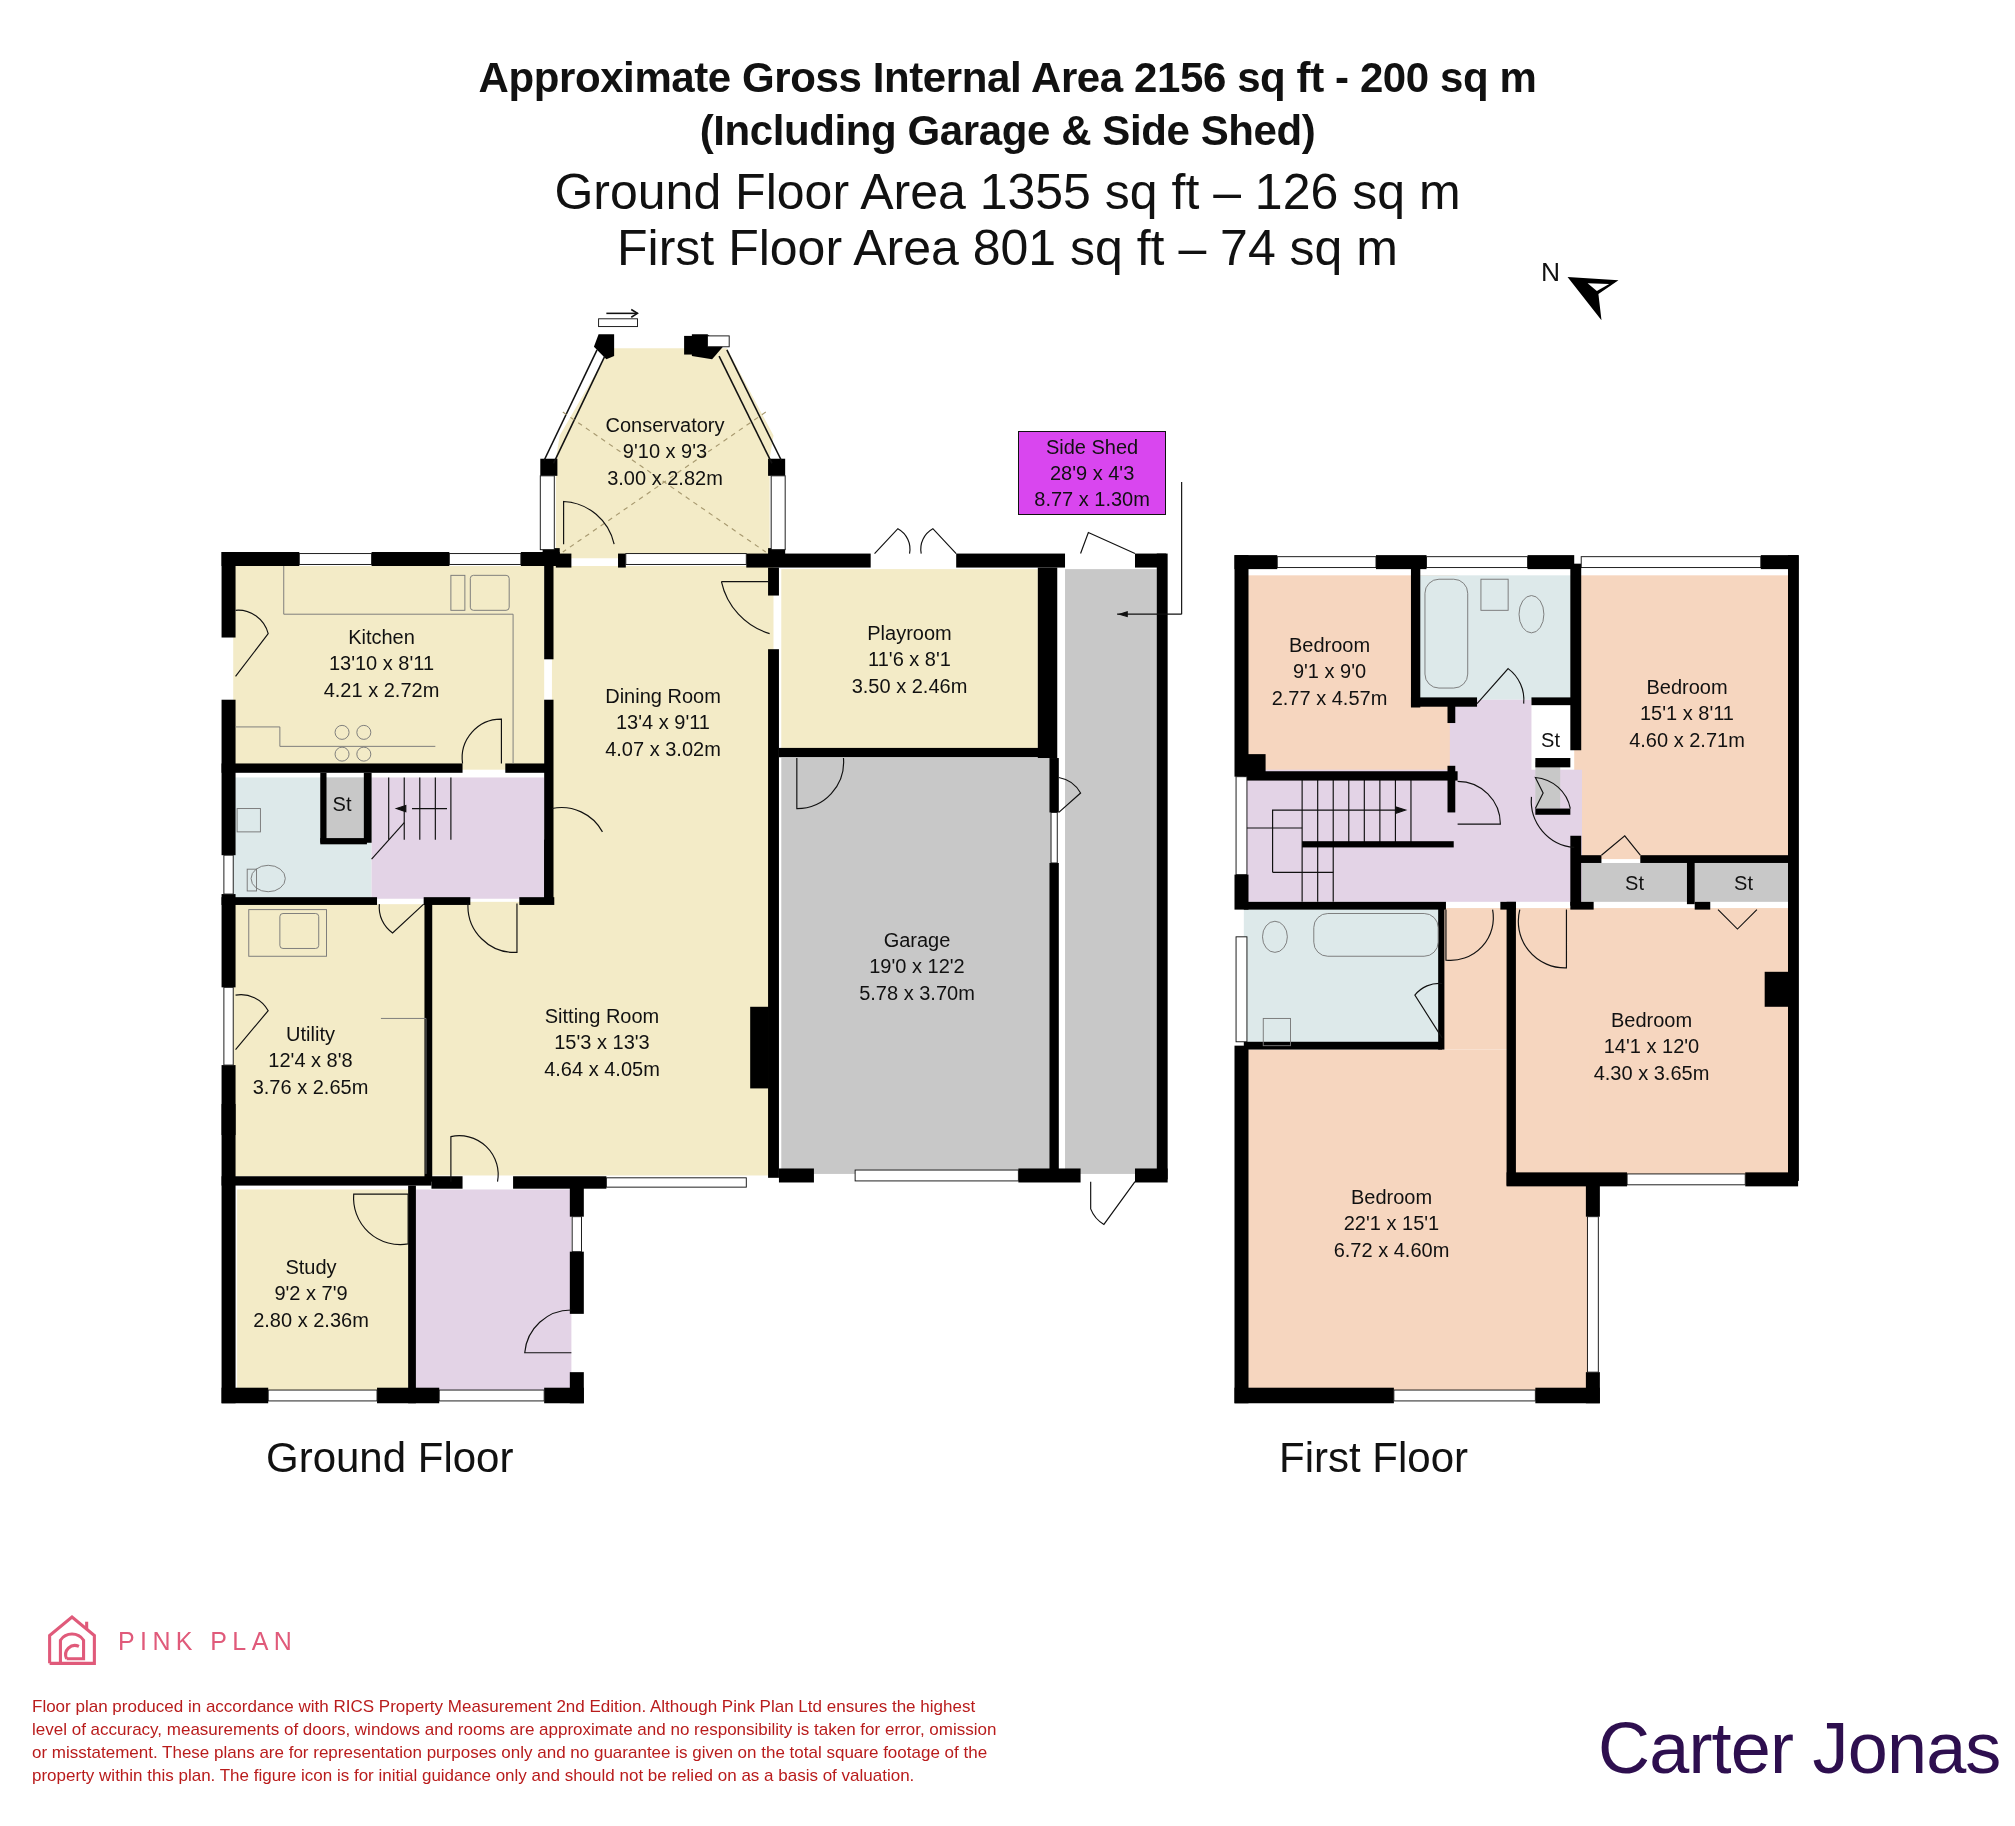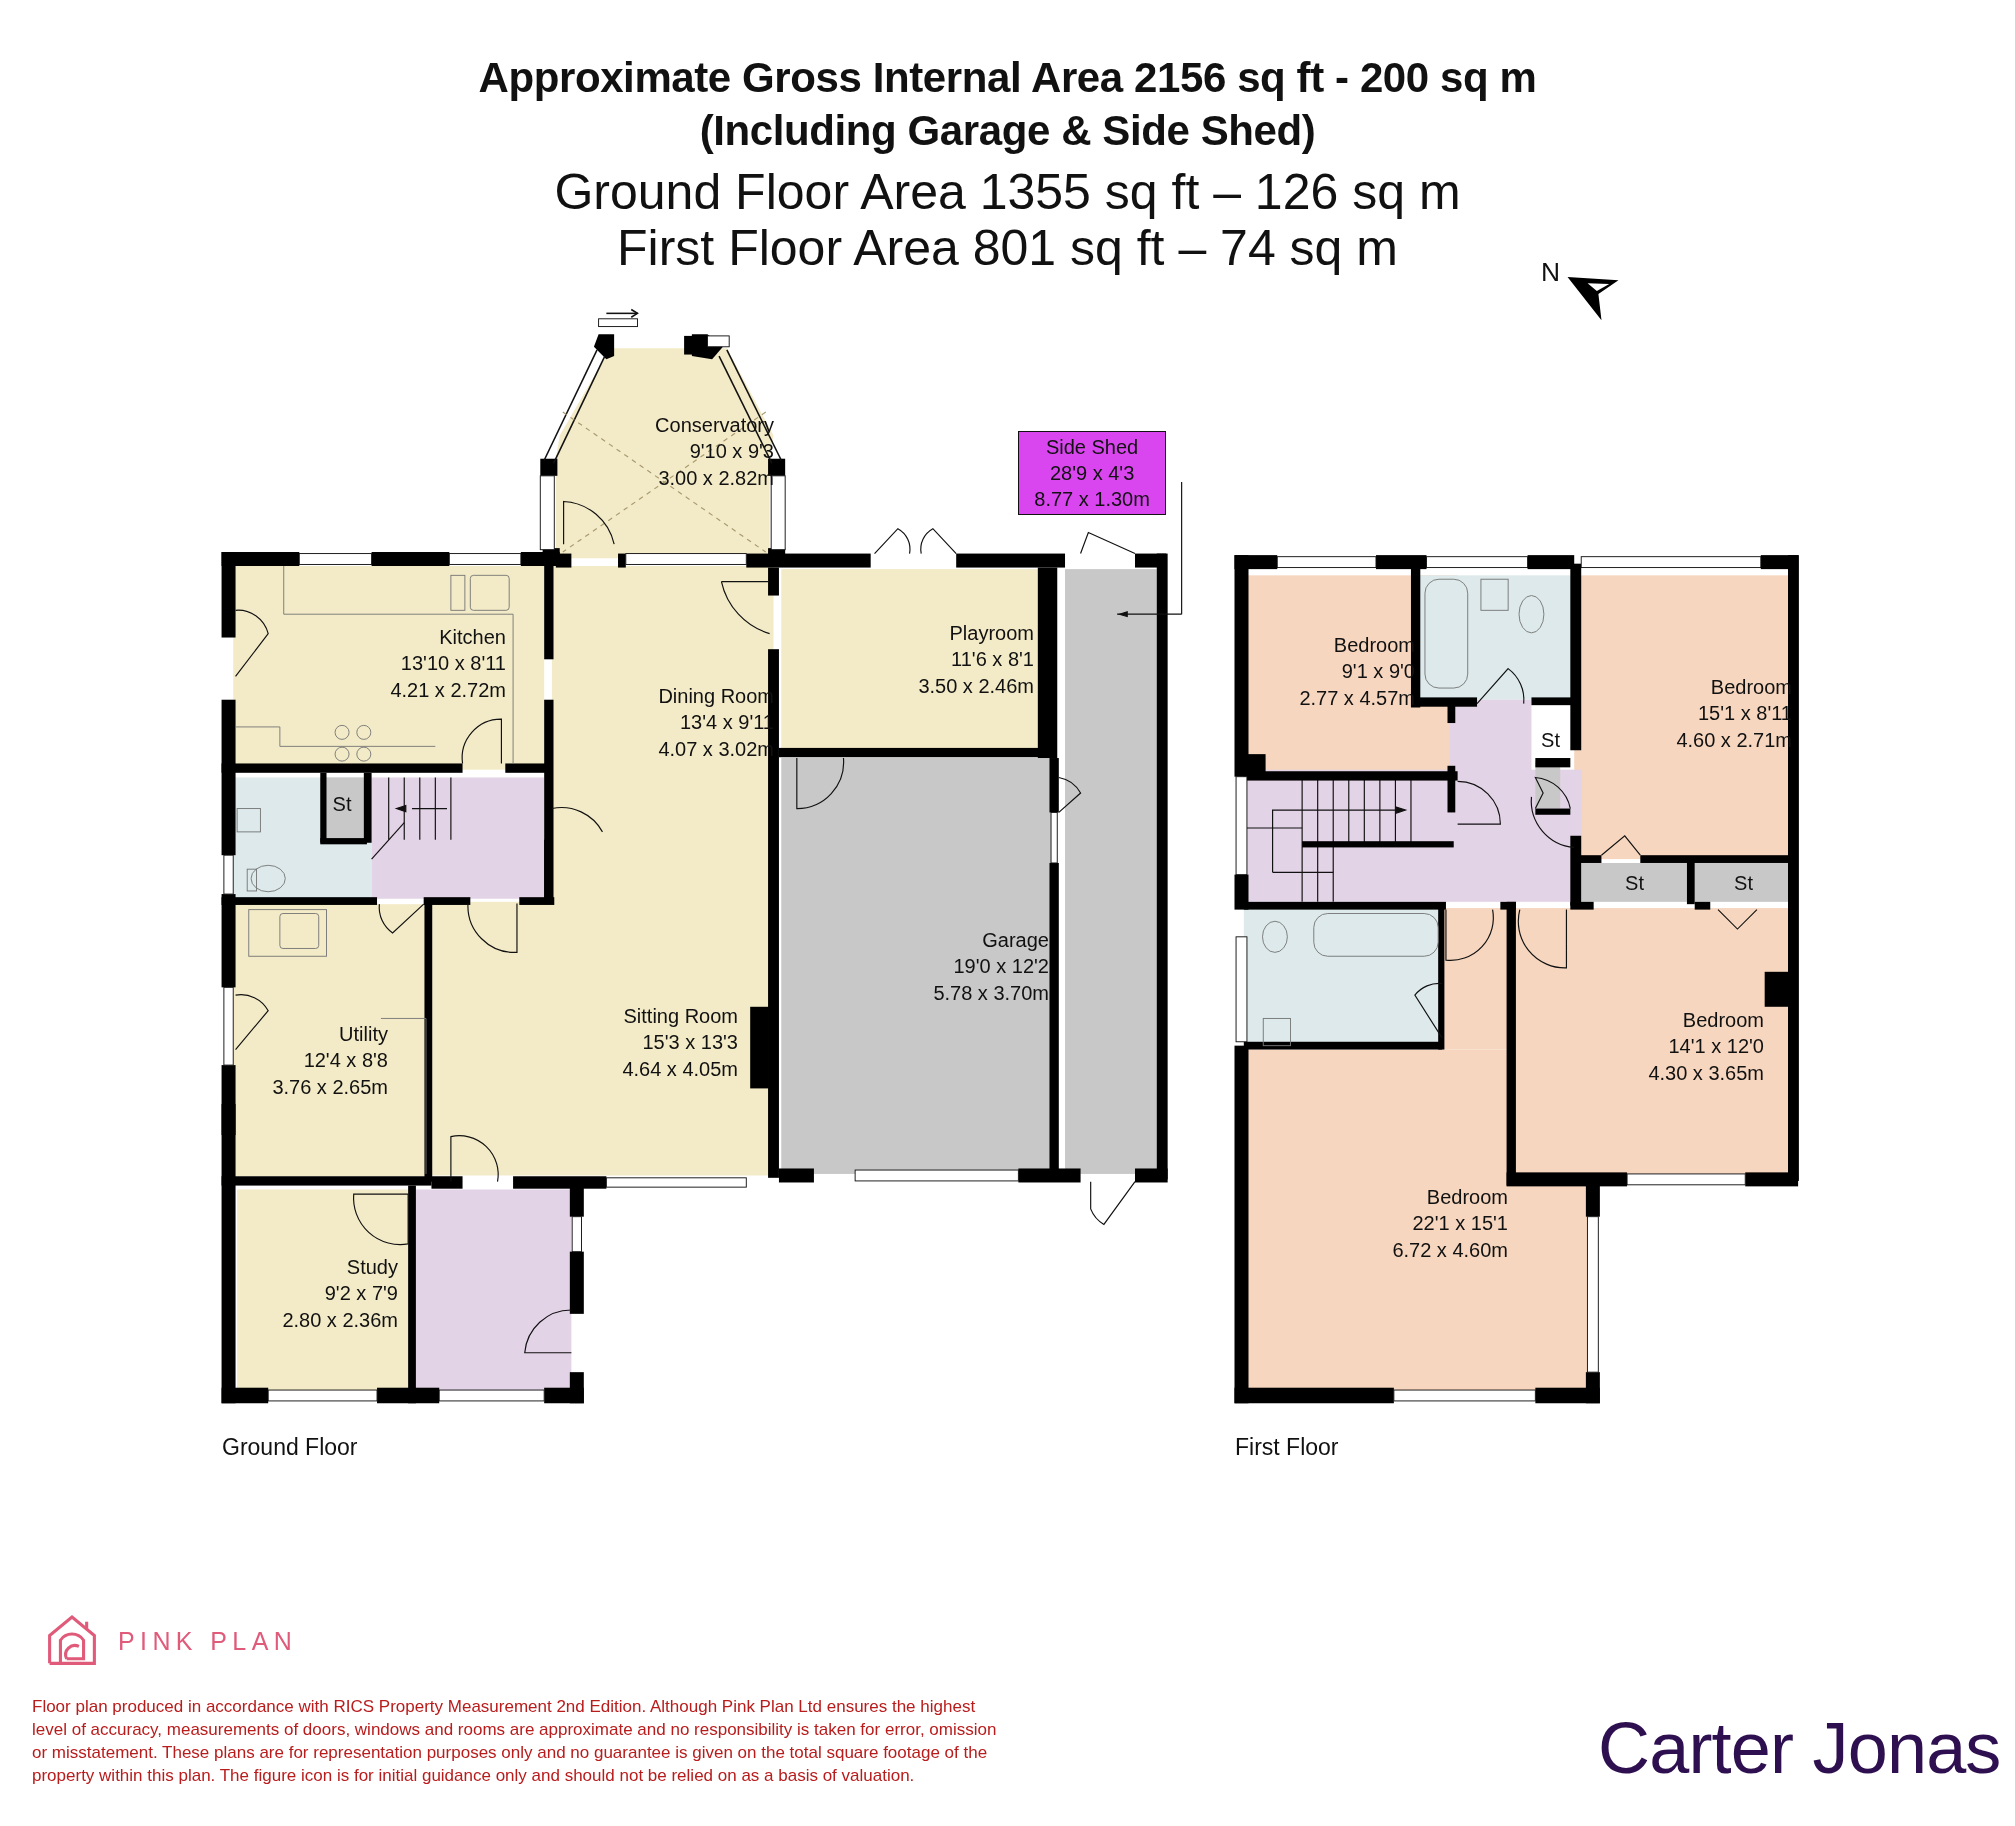--- a/index.html
+++ b/index.html
@@ -6,26 +6,26 @@
   body { width:2015px; height:1827px; position:relative; overflow:hidden; font-family:"Liberation Sans", sans-serif; color:#111; }
   .abs { position:absolute; }
   .title { left:0; width:2015px; text-align:center; }
   .t-bold { font-weight:bold; font-size:42px; letter-spacing:-0.4px; }
   .t-reg { font-size:50px; }
   #t1 { top:54px; }
   #t2 { top:107px; }
   #t3 { top:163px; }
   #t4 { top:219px; }
   svg#plan { position:absolute; left:0; top:0; }
-  .room-label { position:absolute; text-align:right; font-size:20px; line-height:26.4px; color:#111; }
+  .room-label { position:absolute; text-align:center; font-size:20px; line-height:26.4px; color:#111; }
   .room-label .nm { display:block; }
   .room-label .im { display:block; }
   .room-label .mm { display:block; }
   .st { position:absolute; font-size:20px; text-align:center; }
-  .floor-label { position:absolute; font-size:23px; color:#111; }
+  .floor-label { position:absolute; font-size:42px; color:#111;margin-left:44px; }
   .shed-box { position:absolute; border:1.6px solid #111; background:#d946ef; text-align:center; font-size:20px; line-height:26.4px; padding:1.6px 3.1px; }
   .north { position:absolute; font-size:26.4px; }
   .pink-logo { position:absolute; left:45px; top:1612px; width:54px; height:58px; }
   .pink-text { position:absolute; left:118px; top:1627px; font-size:25px; letter-spacing:5.4px; color:#e05a7a; }
   .disclaimer { position:absolute; left:32px; top:1695px; width:1135px; font-size:17px; line-height:23px; color:#b91c1c; }
   .disclaimer span { display:block; white-space:nowrap; }
   .brand { position:absolute; left:1598px; top:1707px; font-size:72px; color:#2e0f4f; letter-spacing:-0.8px; }
 </style>
 </head>
 <body>

